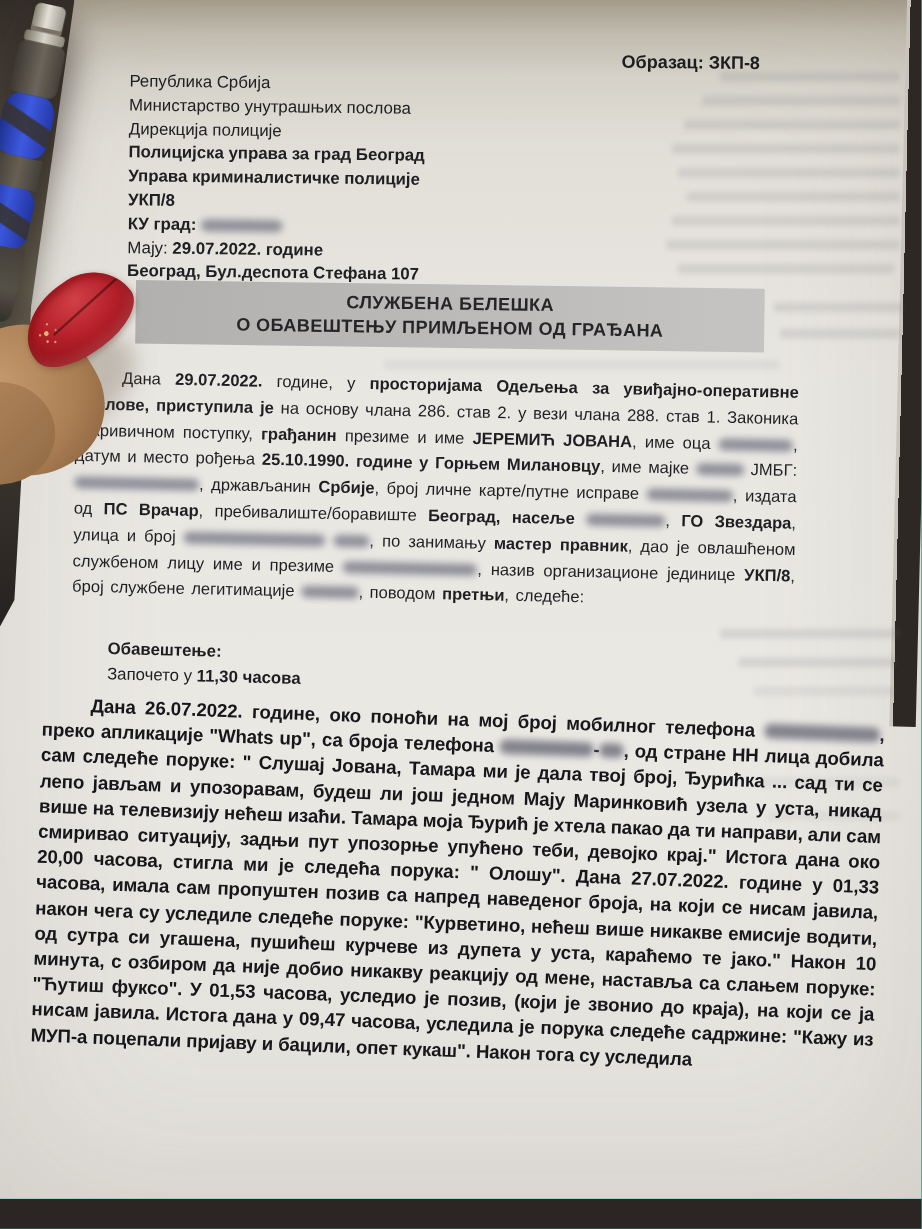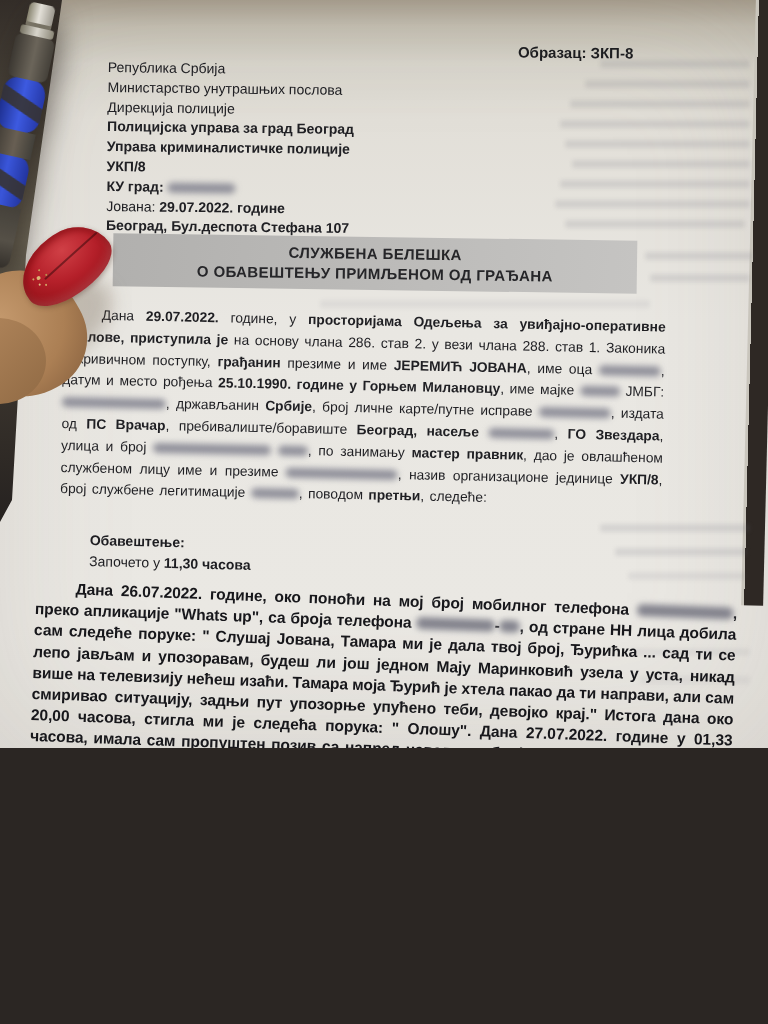--- a/index.html
+++ b/index.html
@@ -1,18 +1,18 @@
 <!DOCTYPE html>
 <html><head>
 <meta charset="utf-8">
 <style>
   html,body{margin:0;padding:0;}
   body{width:768px;height:1024px;overflow:hidden;background:#2b2623;
        font-family:"Liberation Sans","DejaVu Sans",sans-serif;}
-  .photo{position:relative;width:768px;height:748px;overflow:hidden;background:#5eead4;}
+  .photo{position:relative;width:768px;height:999px;overflow:hidden;background:#5eead4;}
 
   
   .paper{position:absolute;inset:0;
     background:linear-gradient(180deg,#a89f8f 0px,#c4bfb2 26px,#d8d5cc 64px,#e2dfd8 120px,
                #e9e7e2 320px,#eae8e3 620px,#e5e3de 860px,#e1dfd9 1024px);
     box-shadow:inset 0 0 140px rgba(125,115,98,.16);}
   
   .right-edge{position:absolute;top:-4px;right:-10px;width:22px;height:610px;
     background:linear-gradient(90deg,#c9c5bc 0 3px,#2e2824 3px);
     transform:rotate(1.4deg);transform-origin:top right;}
@@ -137,21 +137,21 @@
   <div class="form-label">Образац: ЗКП-8</div>
 
   <div class="header-block">
       <div class="line"><span>Република Србија</span></div>
       <div class="line"><span>Министарство унутрашњих послова</span></div>
       <div class="line"><span>Дирекција полиције</span></div>
       <div class="line"><span class="b">Полицијска управа за град Београд</span></div>
       <div class="line"><span class="b">Управа криминалистичке полиције</span></div>
       <div class="line"><span class="b">УКП/8</span></div>
       <div class="line"><span class="b">КУ град: </span><span class="redact" style="width: 68px;"></span></div>
-      <div class="line"><span>Јована: </span><span class="b">29.07.2022. године</span></div>
+      <div class="line"><span>Мају: </span><span class="b">29.07.2022. године</span></div>
       <div class="line"><span class="b">Београд, Бул.деспота Стефана 107</span></div>
     </div>
 
   <div class="title-bar">
     <div>СЛУЖБЕНА БЕЛЕШКА</div>
     <div>О ОБАВЕШТЕЊУ ПРИМЉЕНОМ ОД ГРАЂАНА</div>
   </div>
 
   <div class="intro"><span>Дана </span><span class="b">29.07.2022.</span><span> године, у </span><span class="b">просторијама Одељења за увиђајно-оперативне послове,  приступила је</span><span> на основу члана 286. став 2. у вези члана 288. став 1. Законика о кривичном поступку, </span><span class="b">грађанин</span><span> презиме и име </span><span class="b">ЈЕРЕМИЋ ЈОВАНА</span><span>, име оца </span><span class="redact" style="width: 62px;"></span><span>, датум и место рођења </span><span class="b">25.10.1990. године у Горњем Милановцу</span><span>, име мајке </span><span class="redact" style="width: 40px;"></span><span> ЈМБГ: </span><span class="redact" style="width: 104px;"></span><span>, држављанин </span><span class="b">Србије</span><span>, број личне карте/путне исправе </span><span class="redact" style="width: 72px;"></span><span>, издата од </span><span class="b">ПС Врачар</span><span>, пребивалиште/боравиште </span><span class="b">Београд, насеље </span><span class="redact" style="width: 66px;"></span><span>, </span><span class="b">ГО Звездара</span><span>, улица и број </span><span class="redact" style="width: 118px;"></span><span> </span><span class="redact" style="width: 30px;"></span><span>, по занимању </span><span class="b">мастер правник</span><span>, дао је овлашћеном службеном лицу име и презиме </span><span class="redact" style="width: 112px;"></span><span>, назив организационе јединице </span><span class="b">УКП/8</span><span>, број службене легитимације </span><span class="redact" style="width: 48px;"></span><span>, поводом </span><span class="b">претњи</span><span>, следеће:</span></div>
 

